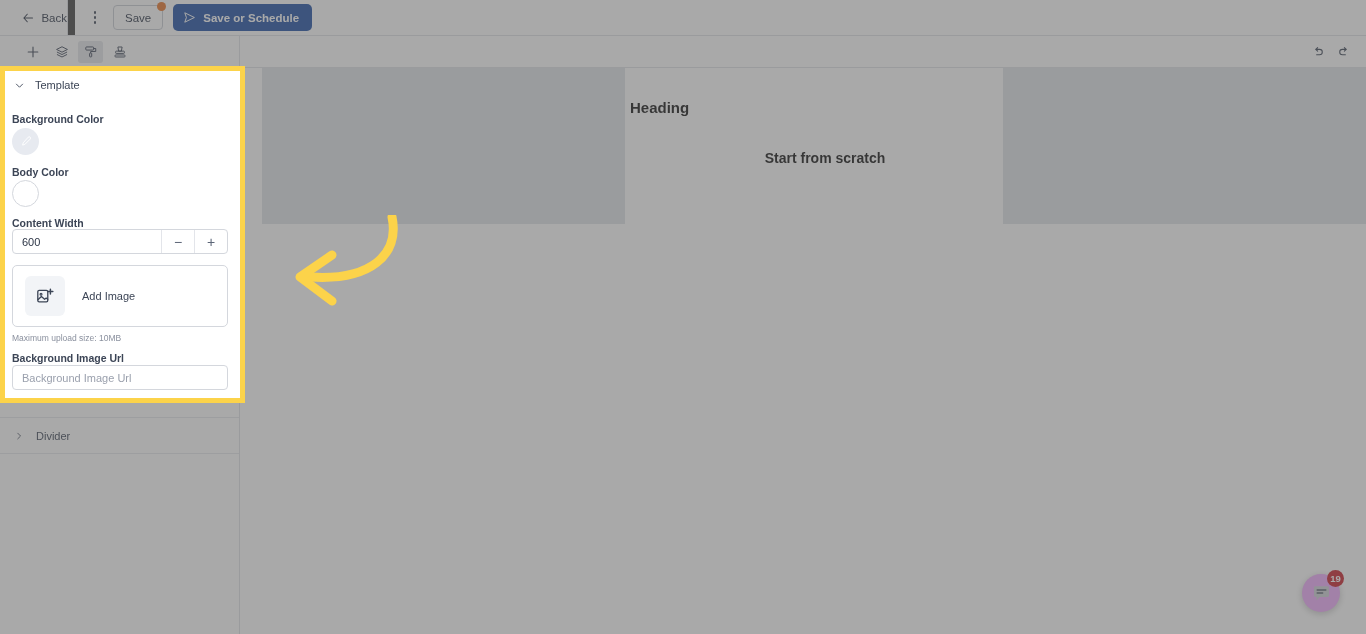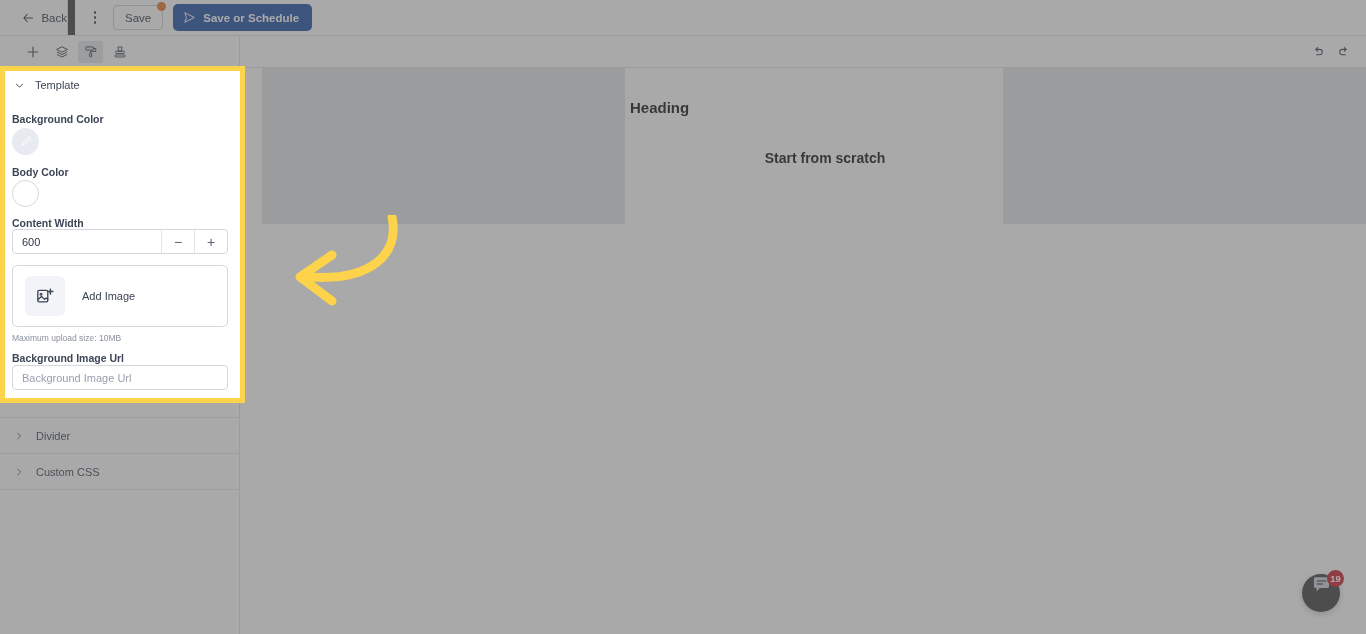--- a/index.html
+++ b/index.html
@@ -201,21 +201,21 @@
   .email-sub { font-size: 10.5px; color: #222222; margin-top: 14px; }
   .email-scratch {
     font-size: 14px; font-weight: bold; color: #111111;
     text-align: center; margin-top: 34px; margin-left: 20px;
   }
 
   
   .chat-launcher {
     position: absolute; right: 26px; bottom: 22px;
     width: 38px; height: 38px; border-radius: 50%;
-    background: #404040; display: flex; 
+    background: #f0abfc; display: flex; align-items: center;
     justify-content: center; cursor: pointer;
     box-shadow: 0 2px 7px rgba(0,0,0,0.22);
   }
   .chat-badge {
     position: absolute; top: -4px; right: -4px;
     min-width: 17px; height: 17px; border-radius: 50%;
     background: #c8202a; color: #fff;
     font-size: 9.5px; font-weight: bold;
     display: flex; align-items: center; justify-content: center;
     padding: 0 3px;
@@ -382,28 +382,20 @@
 
         <div class="accordion">
           <div class="acc-item">
             <span class="chev">
               <svg width="10" height="10" viewBox="0 0 16 16">
                   <path d="M6 3.5 L10.5 8 L6 12.5" fill="none" stroke="#3c4556" stroke-width="1.3" stroke-linecap="round" stroke-linejoin="round"></path>
                 </svg>
             </span>
             <span class="lbl">Divider</span>
           </div>
-          <div class="acc-item">
-            <span class="chev">
-              <svg width="10" height="10" viewBox="0 0 16 16">
-                  <path d="M6 3.5 L10.5 8 L6 12.5" fill="none" stroke="#3c4556" stroke-width="1.3" stroke-linecap="round" stroke-linejoin="round"></path>
-                </svg>
-            </span>
-            <span class="lbl">Custom CSS</span>
-          </div>
         </div>
 
       </div>
     </div>
 
     <div class="canvas-col">
       <div class="canvas-toolbar">
         <div class="hist-btn">
           <svg width="14" height="14" viewBox="0 0 16 16">
               <path d="M5.4 5 H9.8 a3.1 3.1 0 0 1 0 6.2 H6.4 M5.4 5 L7.6 2.9 M5.4 5 L7.6 7.1" fill="none" stroke="#3c4556" stroke-width="1.2" stroke-linecap="round" stroke-linejoin="round"></path>

